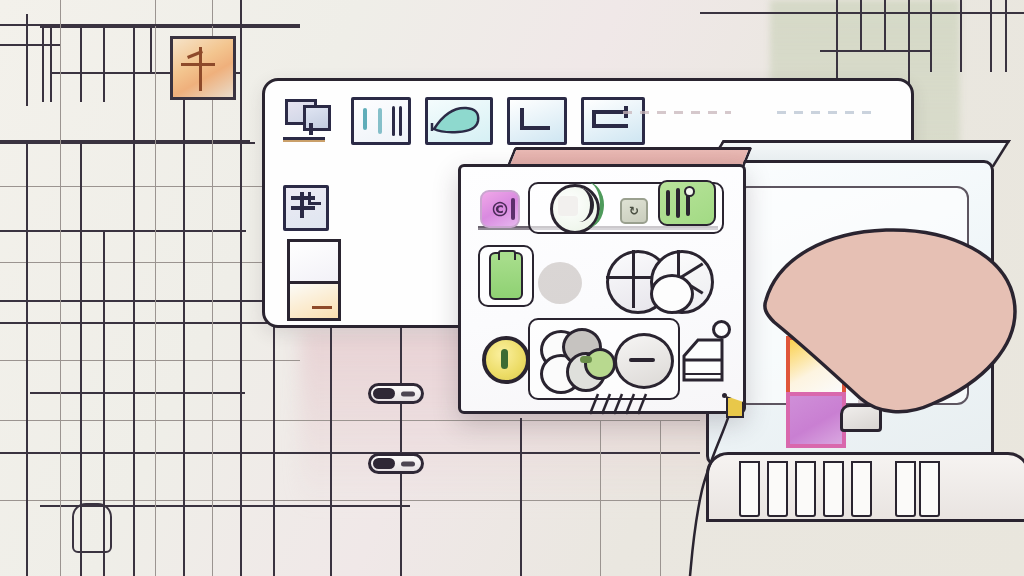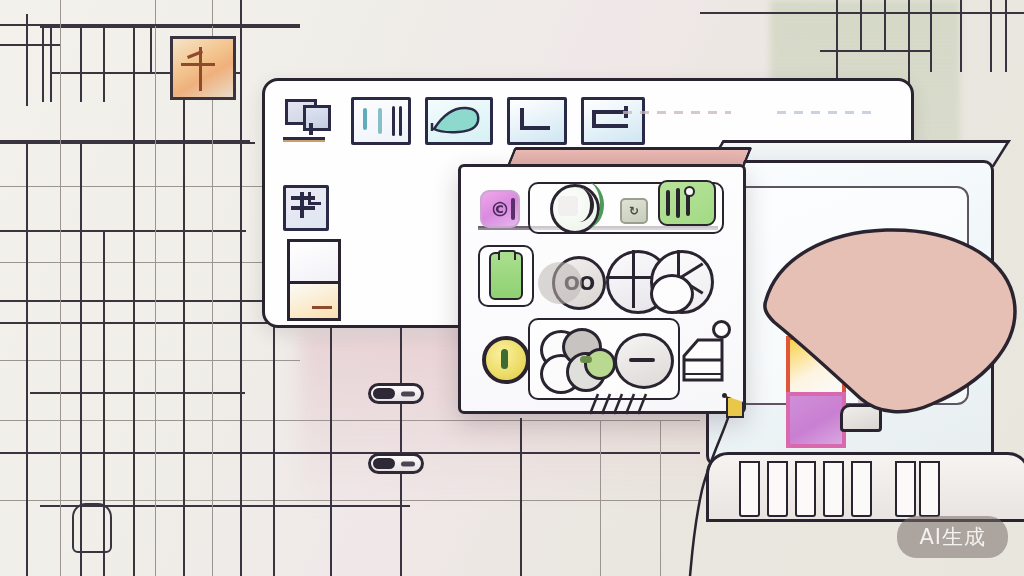--- a/index.html
+++ b/index.html
@@ -368,23 +368,20 @@
   </div>
 
   <div class="group-box" style="left:478px;top:245px;width:52px;height:58px;"></div>
 
   <div class="ic ic-battery" style="position:absolute;left:489px;top:252px;">
     <div style="position:absolute;left:7px;top:-4px;width:14px;height:8px;
          background:#a9de8d;border:2.5px solid #2a2430;border-bottom:none;
          border-radius:3px 3px 0 0;"></div>
   </div>
 
-  <div class="ic ic-circle ic-grey" style="position:absolute;left:552px;top:256px;width:48px;height:48px;">
-    <div class="glyph" style="font-size:19px;letter-spacing:-1px;color:#2a2430;">OO</div>
-  </div>
   <div style="position:absolute;left:538px;top:262px;width:44px;height:42px;border-radius:50%;
        background:rgba(190,182,178,.55);"></div>
 
   <div class="ic" style="position:absolute;left:606px;top:250px;width:104px;height:58px;">
     <div style="position:absolute;left:0;top:0;width:58px;height:58px;border-radius:50%;
          border:3px solid #2a2430;background:linear-gradient(160deg,#fbfbfd,#e6e4ea);"></div>
     <div style="position:absolute;left:0px;top:26px;width:58px;height:3px;background:#2a2430;"></div>
     <div style="position:absolute;left:26px;top:0px;width:3px;height:58px;background:#2a2430;"></div>
     <div style="position:absolute;left:44px;top:0;width:58px;height:58px;border-radius:50%;
          border:3px solid #2a2430;background:linear-gradient(160deg,#fdfdfd,#ececf0);"></div>
@@ -453,17 +450,14 @@
        clip-path:polygon(0 0,100% 28%,100% 100%,0 100%);"></div>
 
   <div class="hand">
     <svg width="270" height="210" viewBox="0 0 270 210">
       <path d="M10 92 C22 50 70 24 130 22 C196 20 250 48 258 92
                C266 138 224 176 176 196 C150 208 122 206 104 190
                C78 166 40 132 18 114 C10 106 7 100 10 92 Z" fill="#E6C0B4" stroke="#2a2430" stroke-width="3.5"></path>
     </svg>
   </div>
 
-  <div class="watermark">
-    <span>AI生成</span>
-  </div>
 
 </div>
 
 </body></html>

